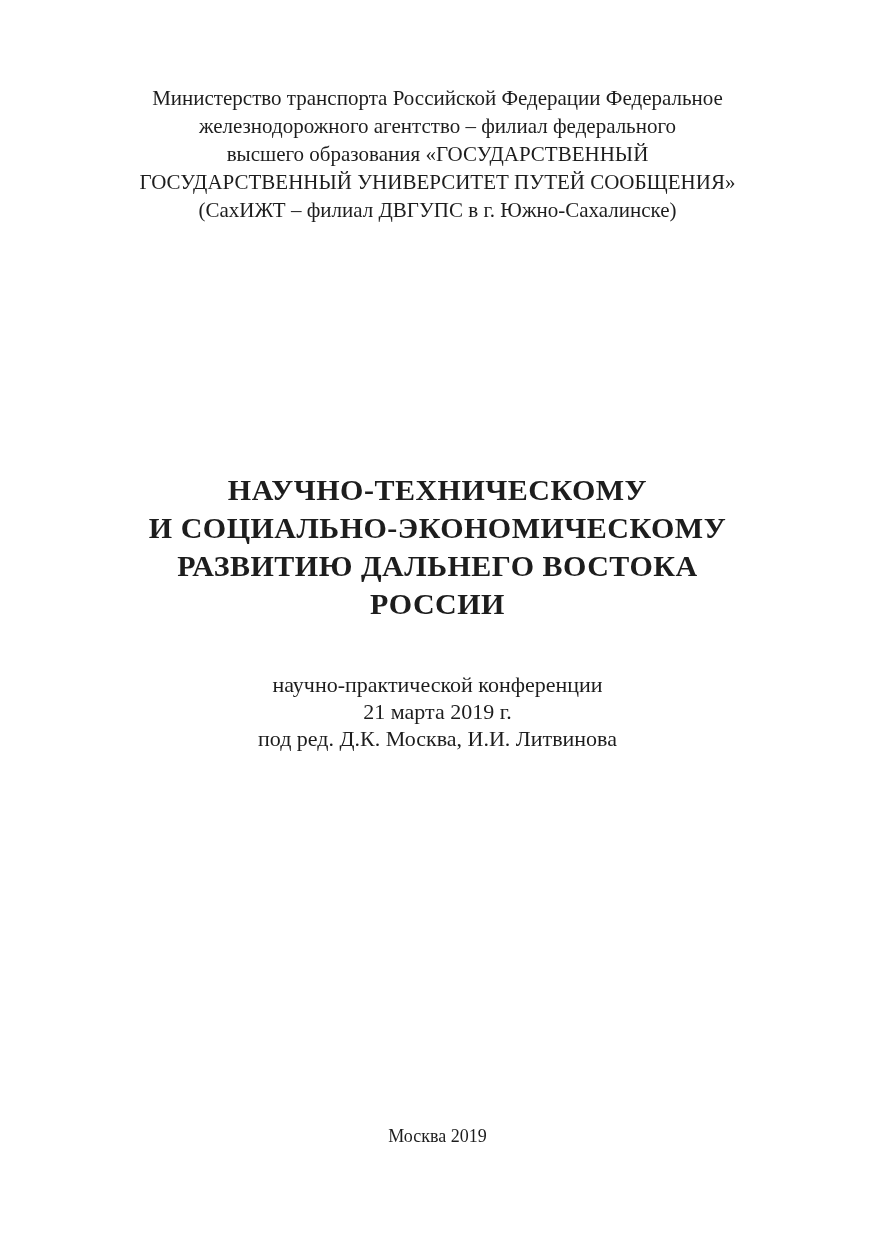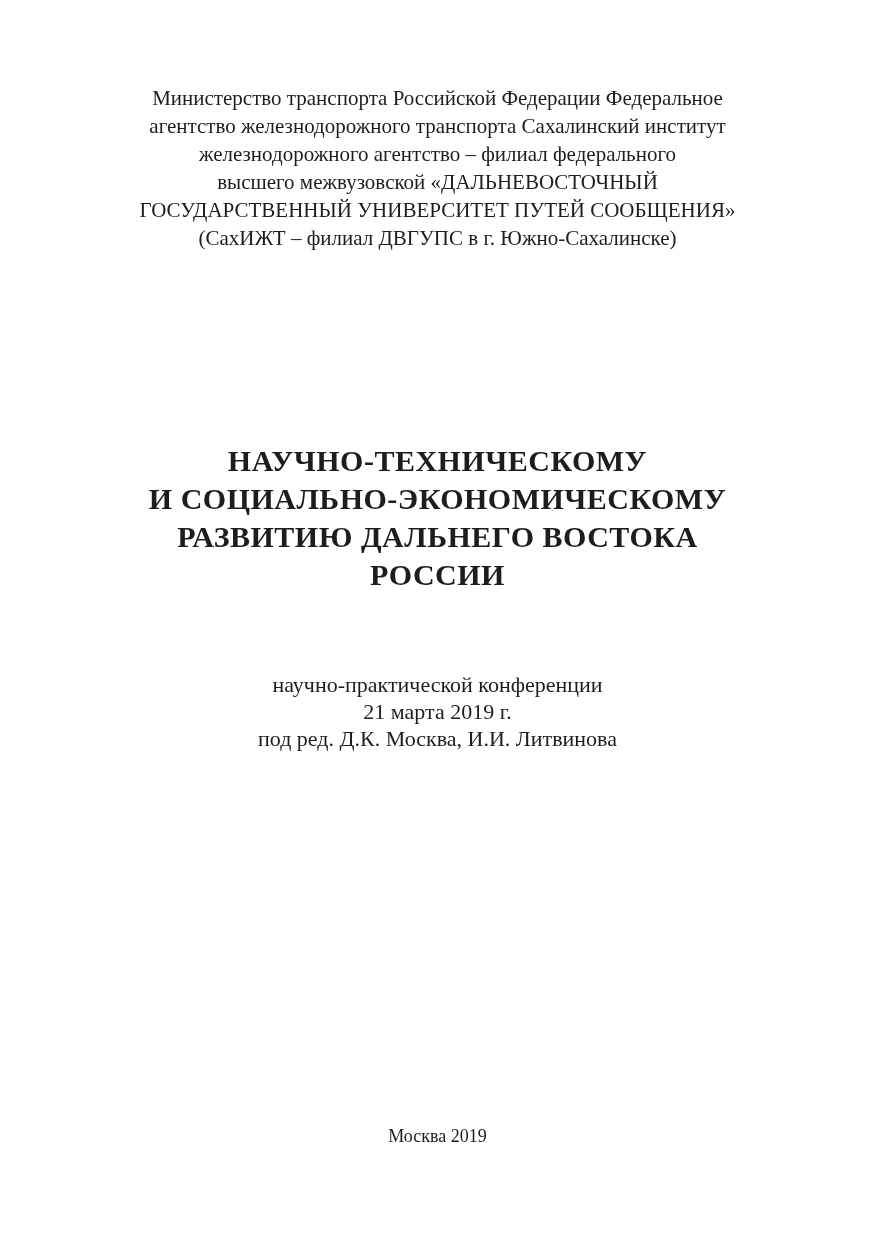--- a/index.html
+++ b/index.html
@@ -23,21 +23,21 @@
     right: 0;
     text-align: center;
   }
   .header-block {
     top: 84px;
     font-size: 21px;
     line-height: 28px;
     padding: 0 40px;
   }
   .title-block {
-    top: 442px;
+    top: 471px;
     font-size: 30px;
     font-weight: 700;
     line-height: 38px;
     letter-spacing: 0.5px;
   }
   .subtitle-block {
     top: 671px;
     font-size: 22px;
     line-height: 27px;
   }
@@ -49,23 +49,22 @@
   .line { white-space: nowrap; }
   .header-block .line { white-space: normal; }
 </style>
 </head>
 <body>
 
 <div class="page">
 
   <header class="block header-block">
     <div class="line">Министерство транспорта Российской Федерации Федеральное</div>
-    <div class="line">агентство железнодорожного транспорта Сахалинский институт</div>
     <div class="line">железнодорожного агентство – филиал федерального</div>
-    <div class="line">высшего межвузовской «ДАЛЬНЕВОСТОЧНЫЙ</div>
+    <div class="line">высшего образования «ГОСУДАРСТВЕННЫЙ</div>
     <div class="line">ГОСУДАРСТВЕННЫЙ УНИВЕРСИТЕТ ПУТЕЙ СООБЩЕНИЯ»</div>
     <div class="line">(СахИЖТ – филиал ДВГУПС в г. Южно-Сахалинске)</div>
   </header>
 
   <h1 class="block title-block" style="margin:0;">
     <div class="line">НАУЧНО-ТЕХНИЧЕСКОМУ</div>
     <div class="line">И СОЦИАЛЬНО-ЭКОНОМИЧЕСКОМУ</div>
     <div class="line">РАЗВИТИЮ ДАЛЬНЕГО ВОСТОКА</div>
     <div class="line">РОССИИ</div>
   </h1>

